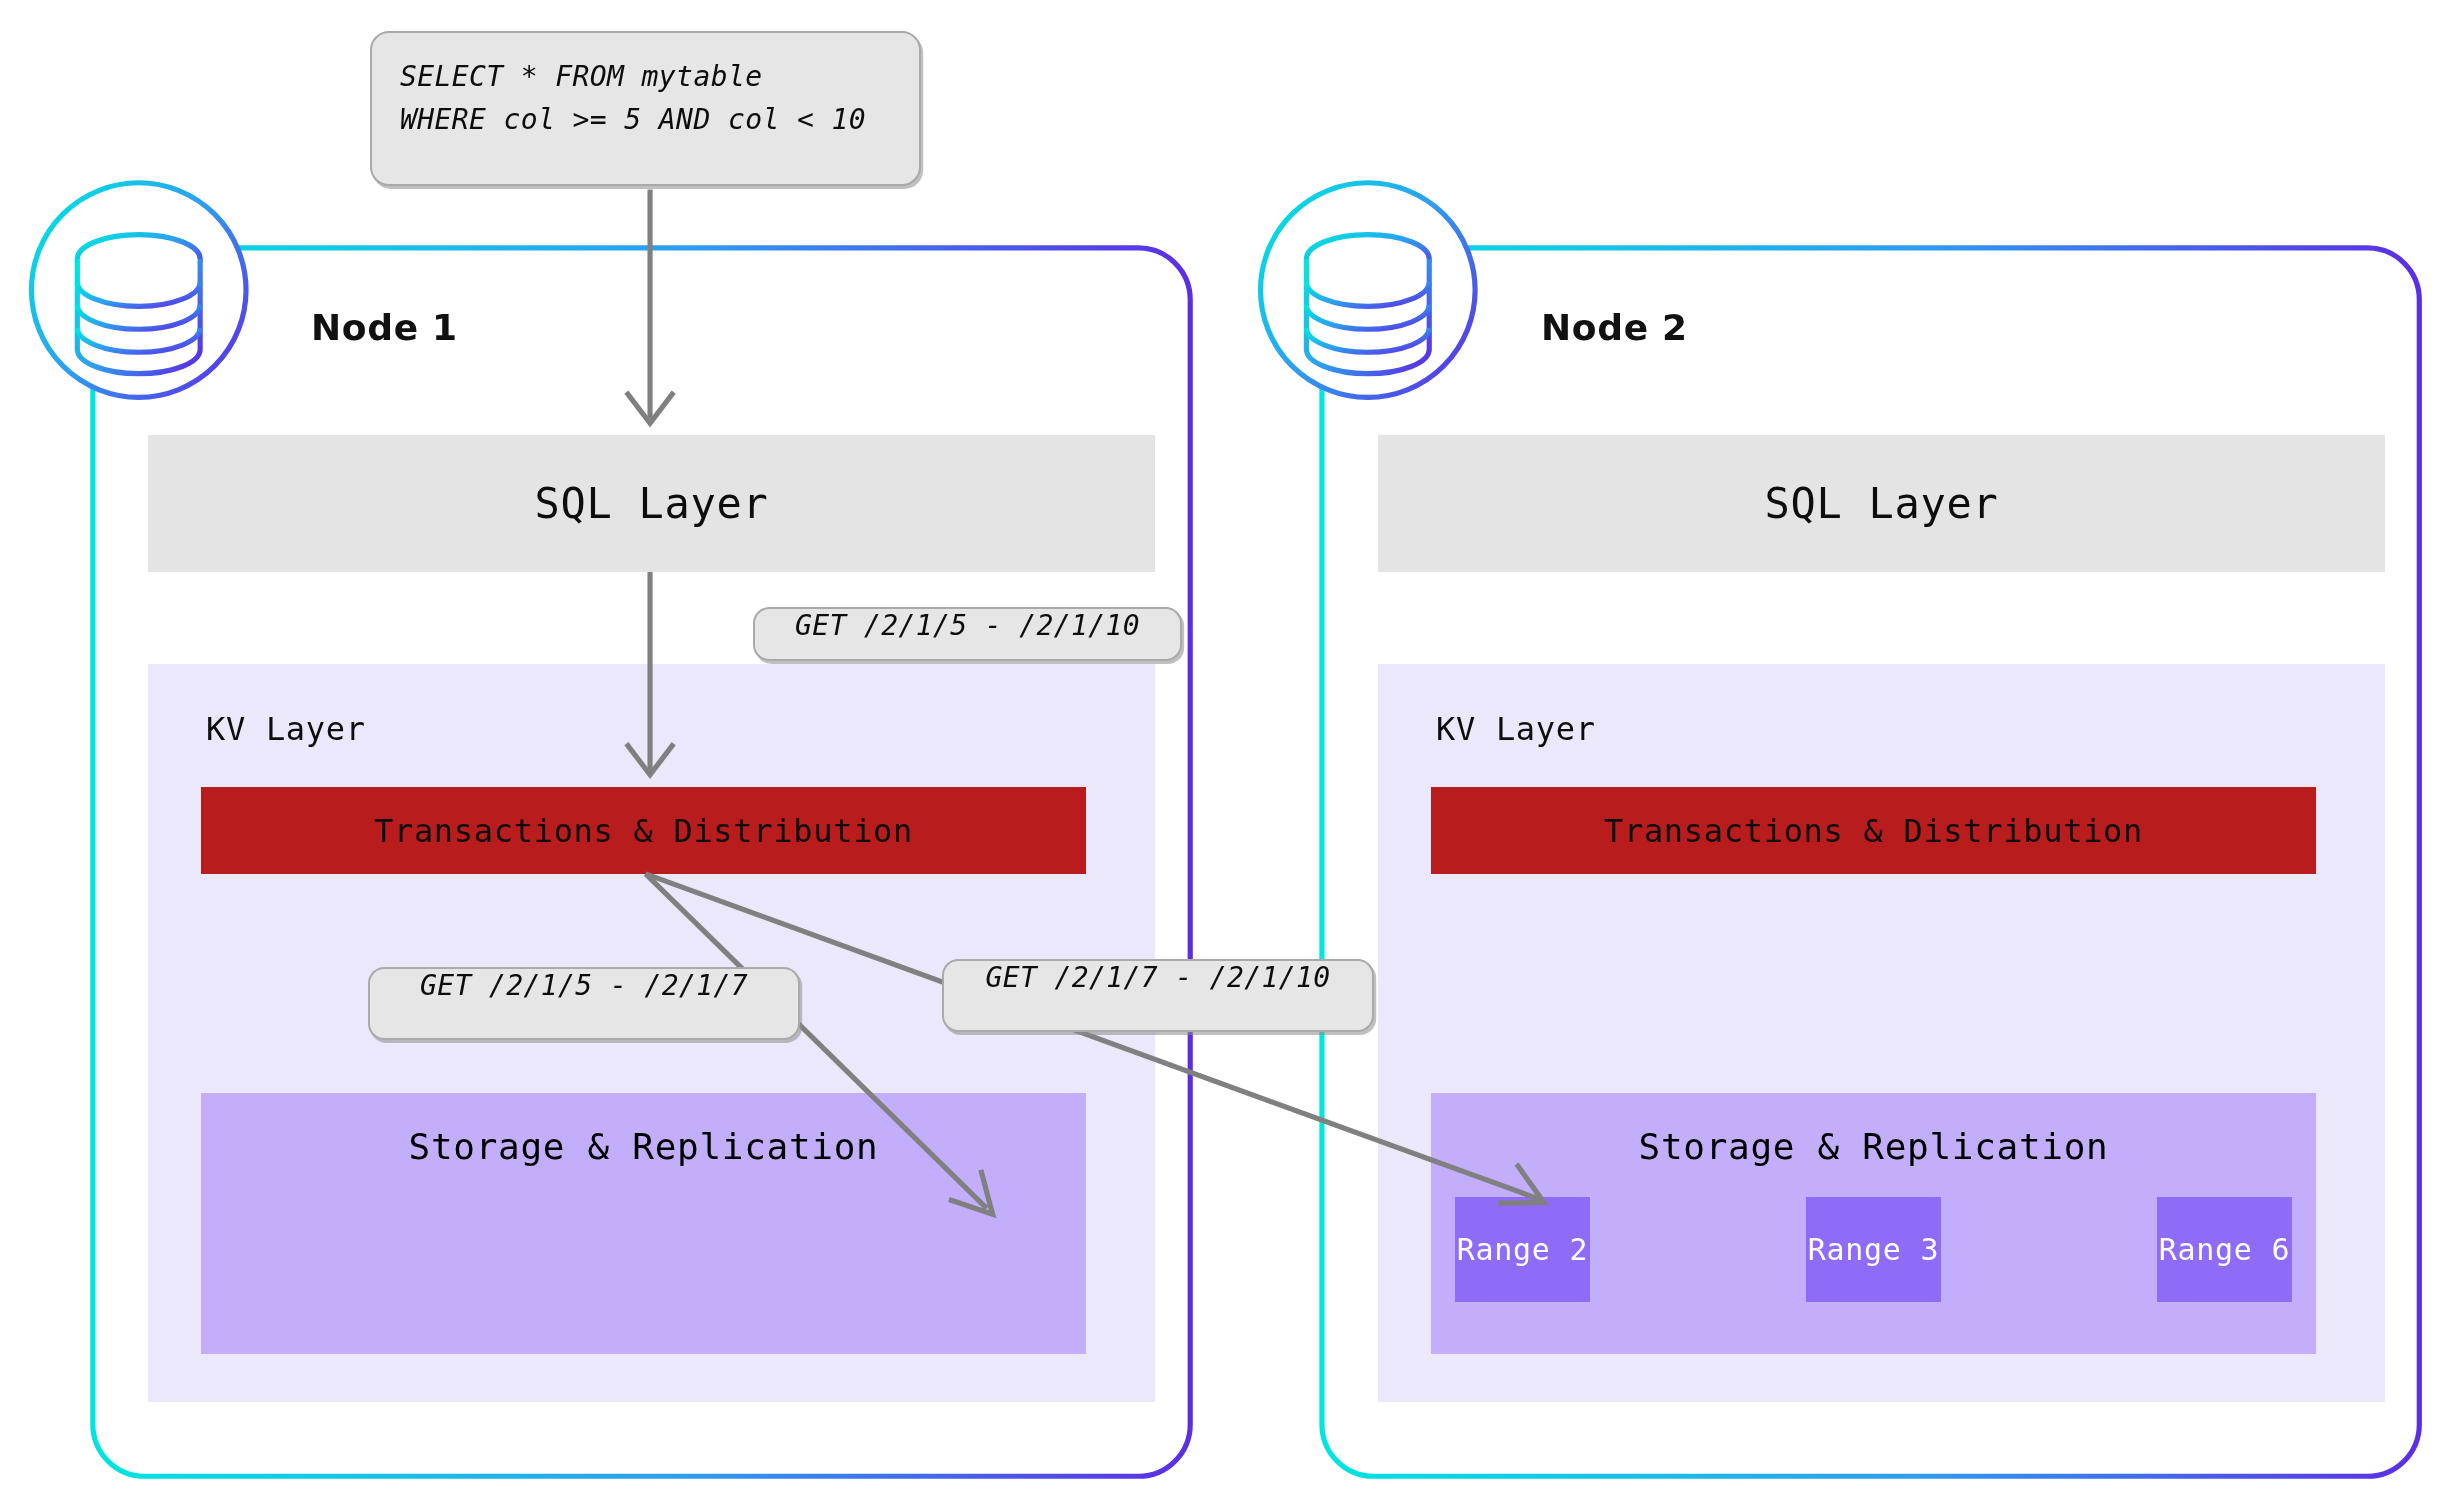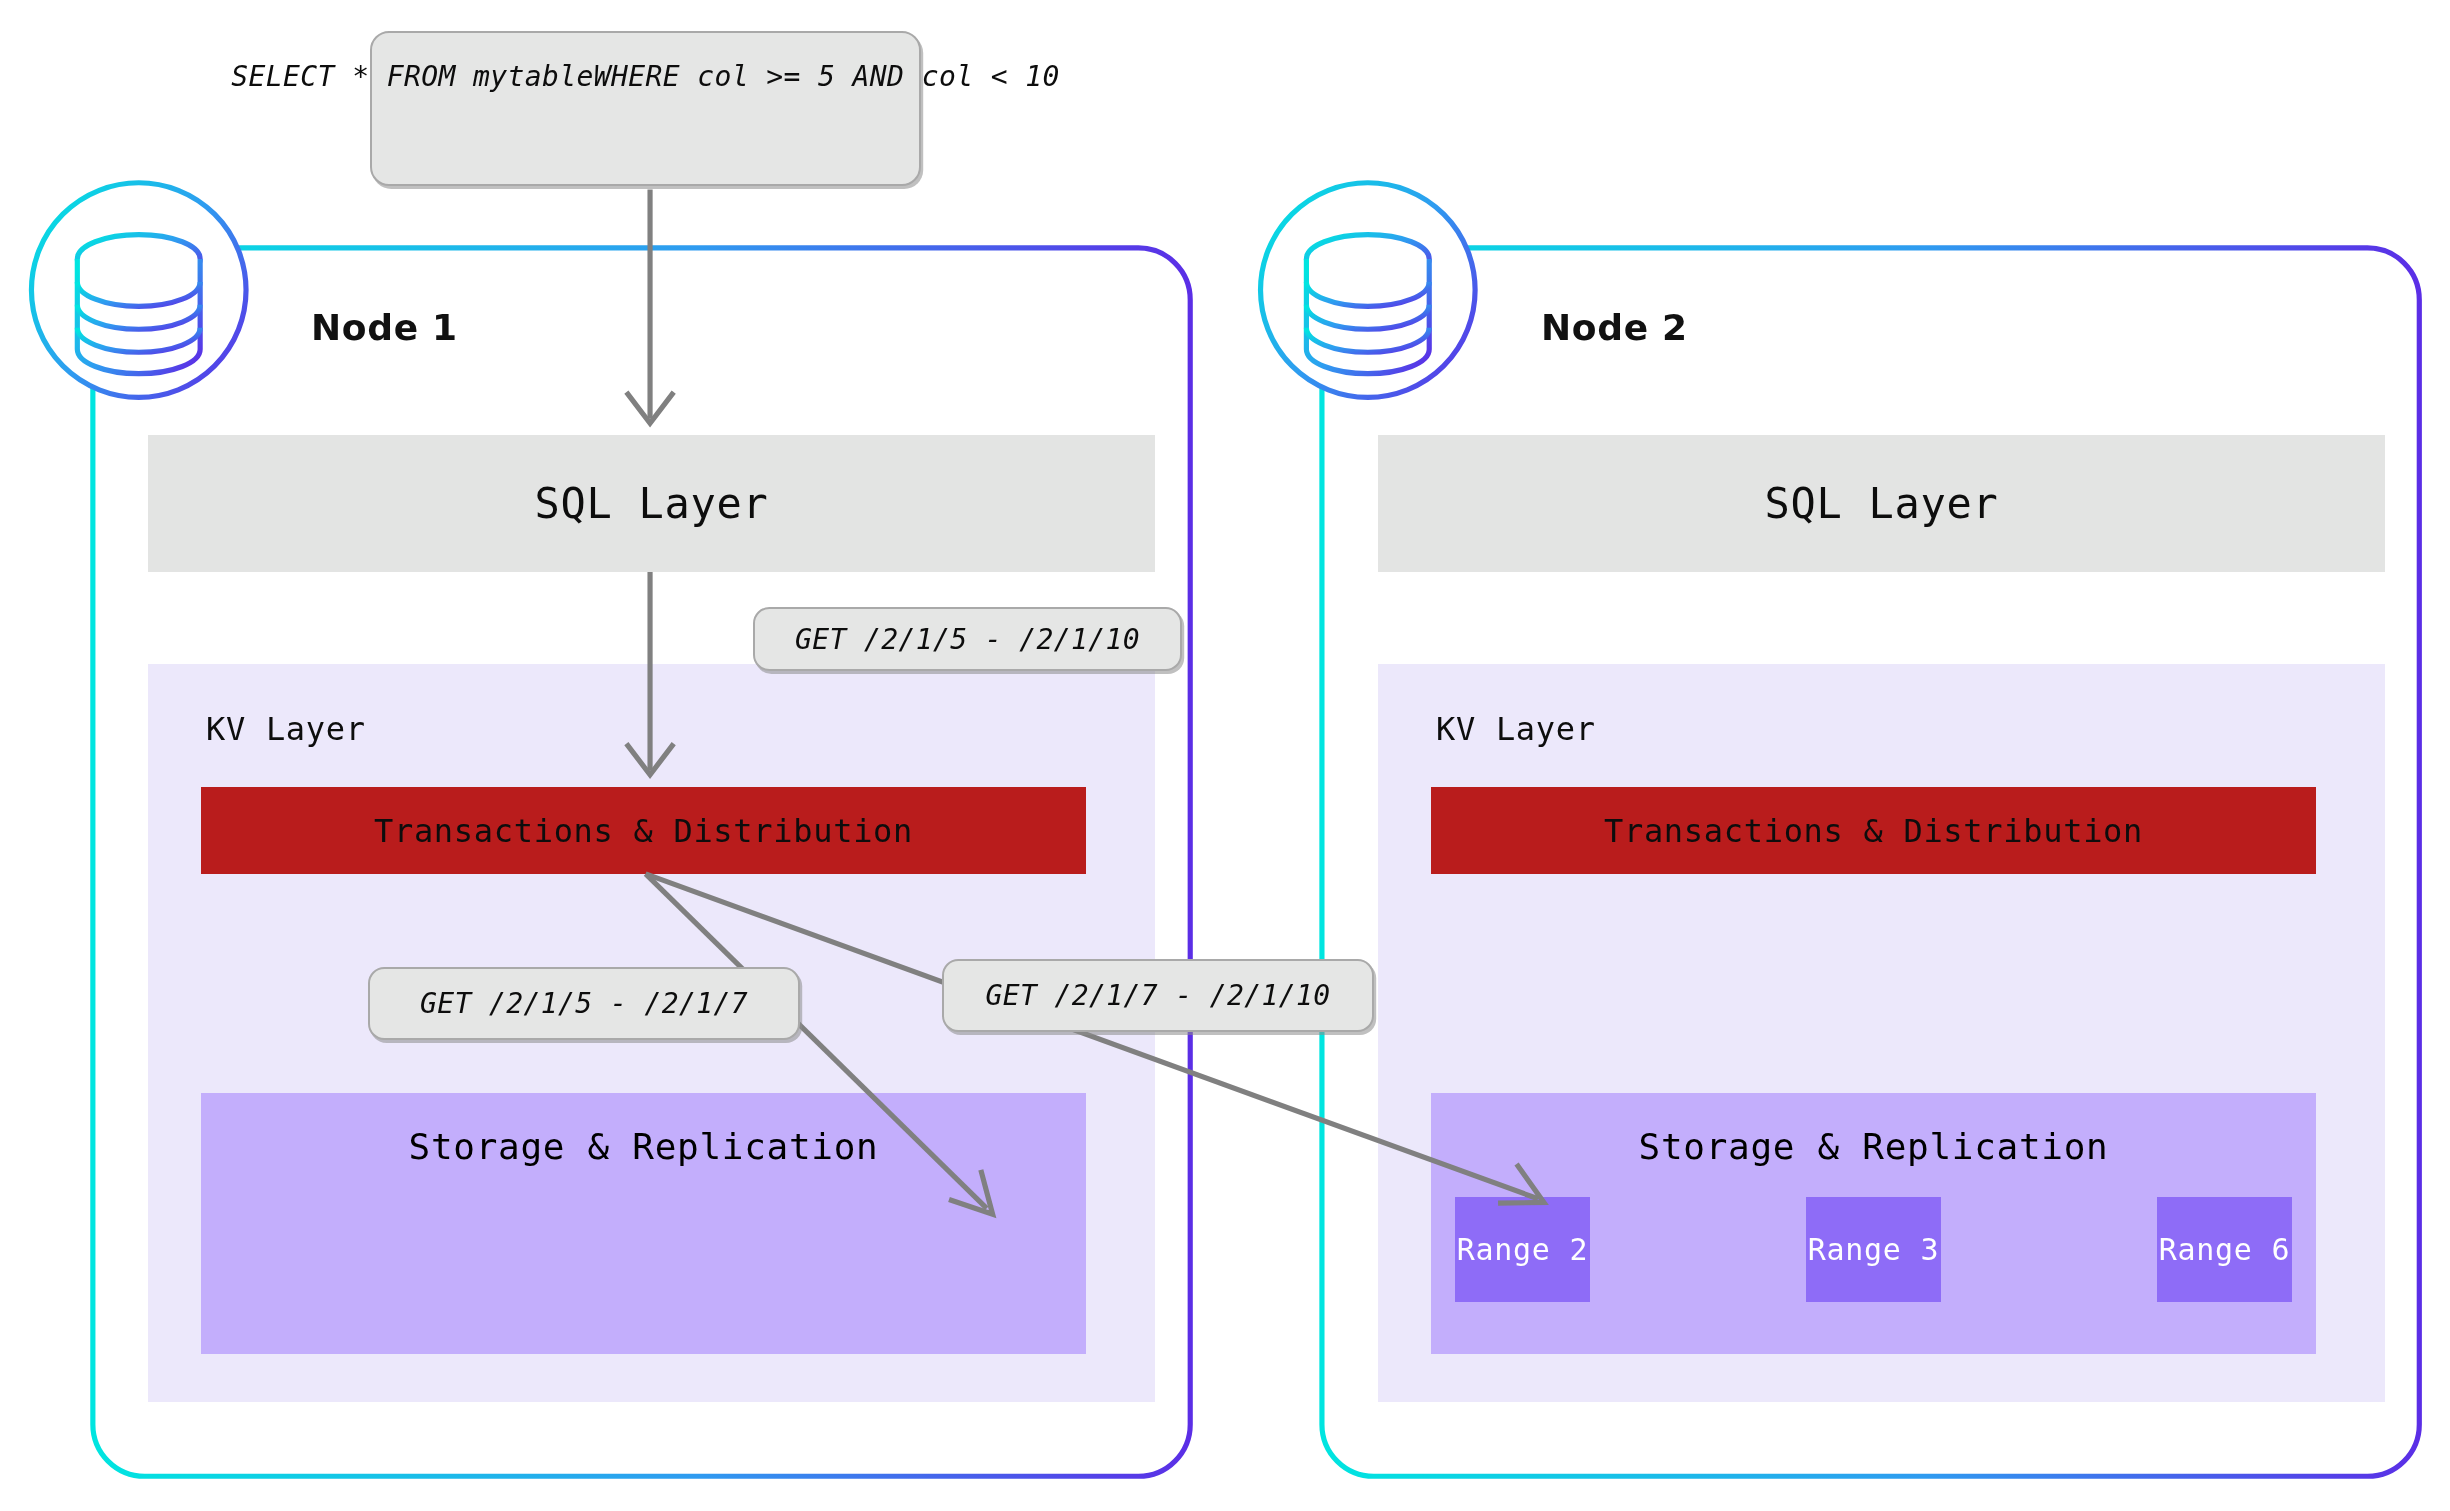--- a/index.html
+++ b/index.html
@@ -65,22 +65,22 @@
     font-size: 30px; color: #ffffff; letter-spacing: 0.7px;
   }
 
   
   .bubble {
     position: absolute; z-index: 8;
     background: #e5e6e5;
     border: 2.2px solid #a9a9a9;
     border-radius: 16.3px;
     box-shadow: 2.2px 3px 0 rgba(140,140,140,0.55);
-    display: flex; flex-direction: row;
-    align-items: center; justify-content: center;
+    display: flex; flex-direction: column;
+    align-items: center; justify-content: flex-start;
     font-style: italic; font-size: 28px; color: #0d0d0d;
     letter-spacing: 0.4px; white-space: nowrap;
   }
   .bubble.query {
     align-items: flex-start;
     padding: 22px 28px;
     line-height: 1.55;
     border-radius: 19px;
   }
   .bubble.tag { padding: 0 25px; }
@@ -207,21 +207,21 @@
         <polyline points="2024,1626 2086,1625 2049,1573" fill="none" stroke-linejoin="miter"></polyline>
       </g>
     </g>
   </svg>
 
   <div class="bubble query" style="left:370px; top:31px; width:551px; height:155px;">
     <div>SELECT * FROM mytable</div>
     <div>WHERE col &gt;= 5 AND col &lt; 10</div>
   </div>
 
-  <div class="bubble tag" style="left:753px; top:607px; width:429px; height:64px;">
+  <div class="bubble tag" style="left:753px; top:607px; width:429px; height:54px;">
     <span>GET /2/1/5 - /2/1/10</span>
   </div>
 
   <div class="bubble tag" style="left:368px; top:945px; width:432px; height:73px;margin-top:22px;">
     <span>GET /2/1/5 - /2/1/7</span>
   </div>
 
   <div class="bubble tag" style="left:942px; top:959px; width:432px; height:73px;">
     <span>GET /2/1/7 - /2/1/10</span>
   </div>

